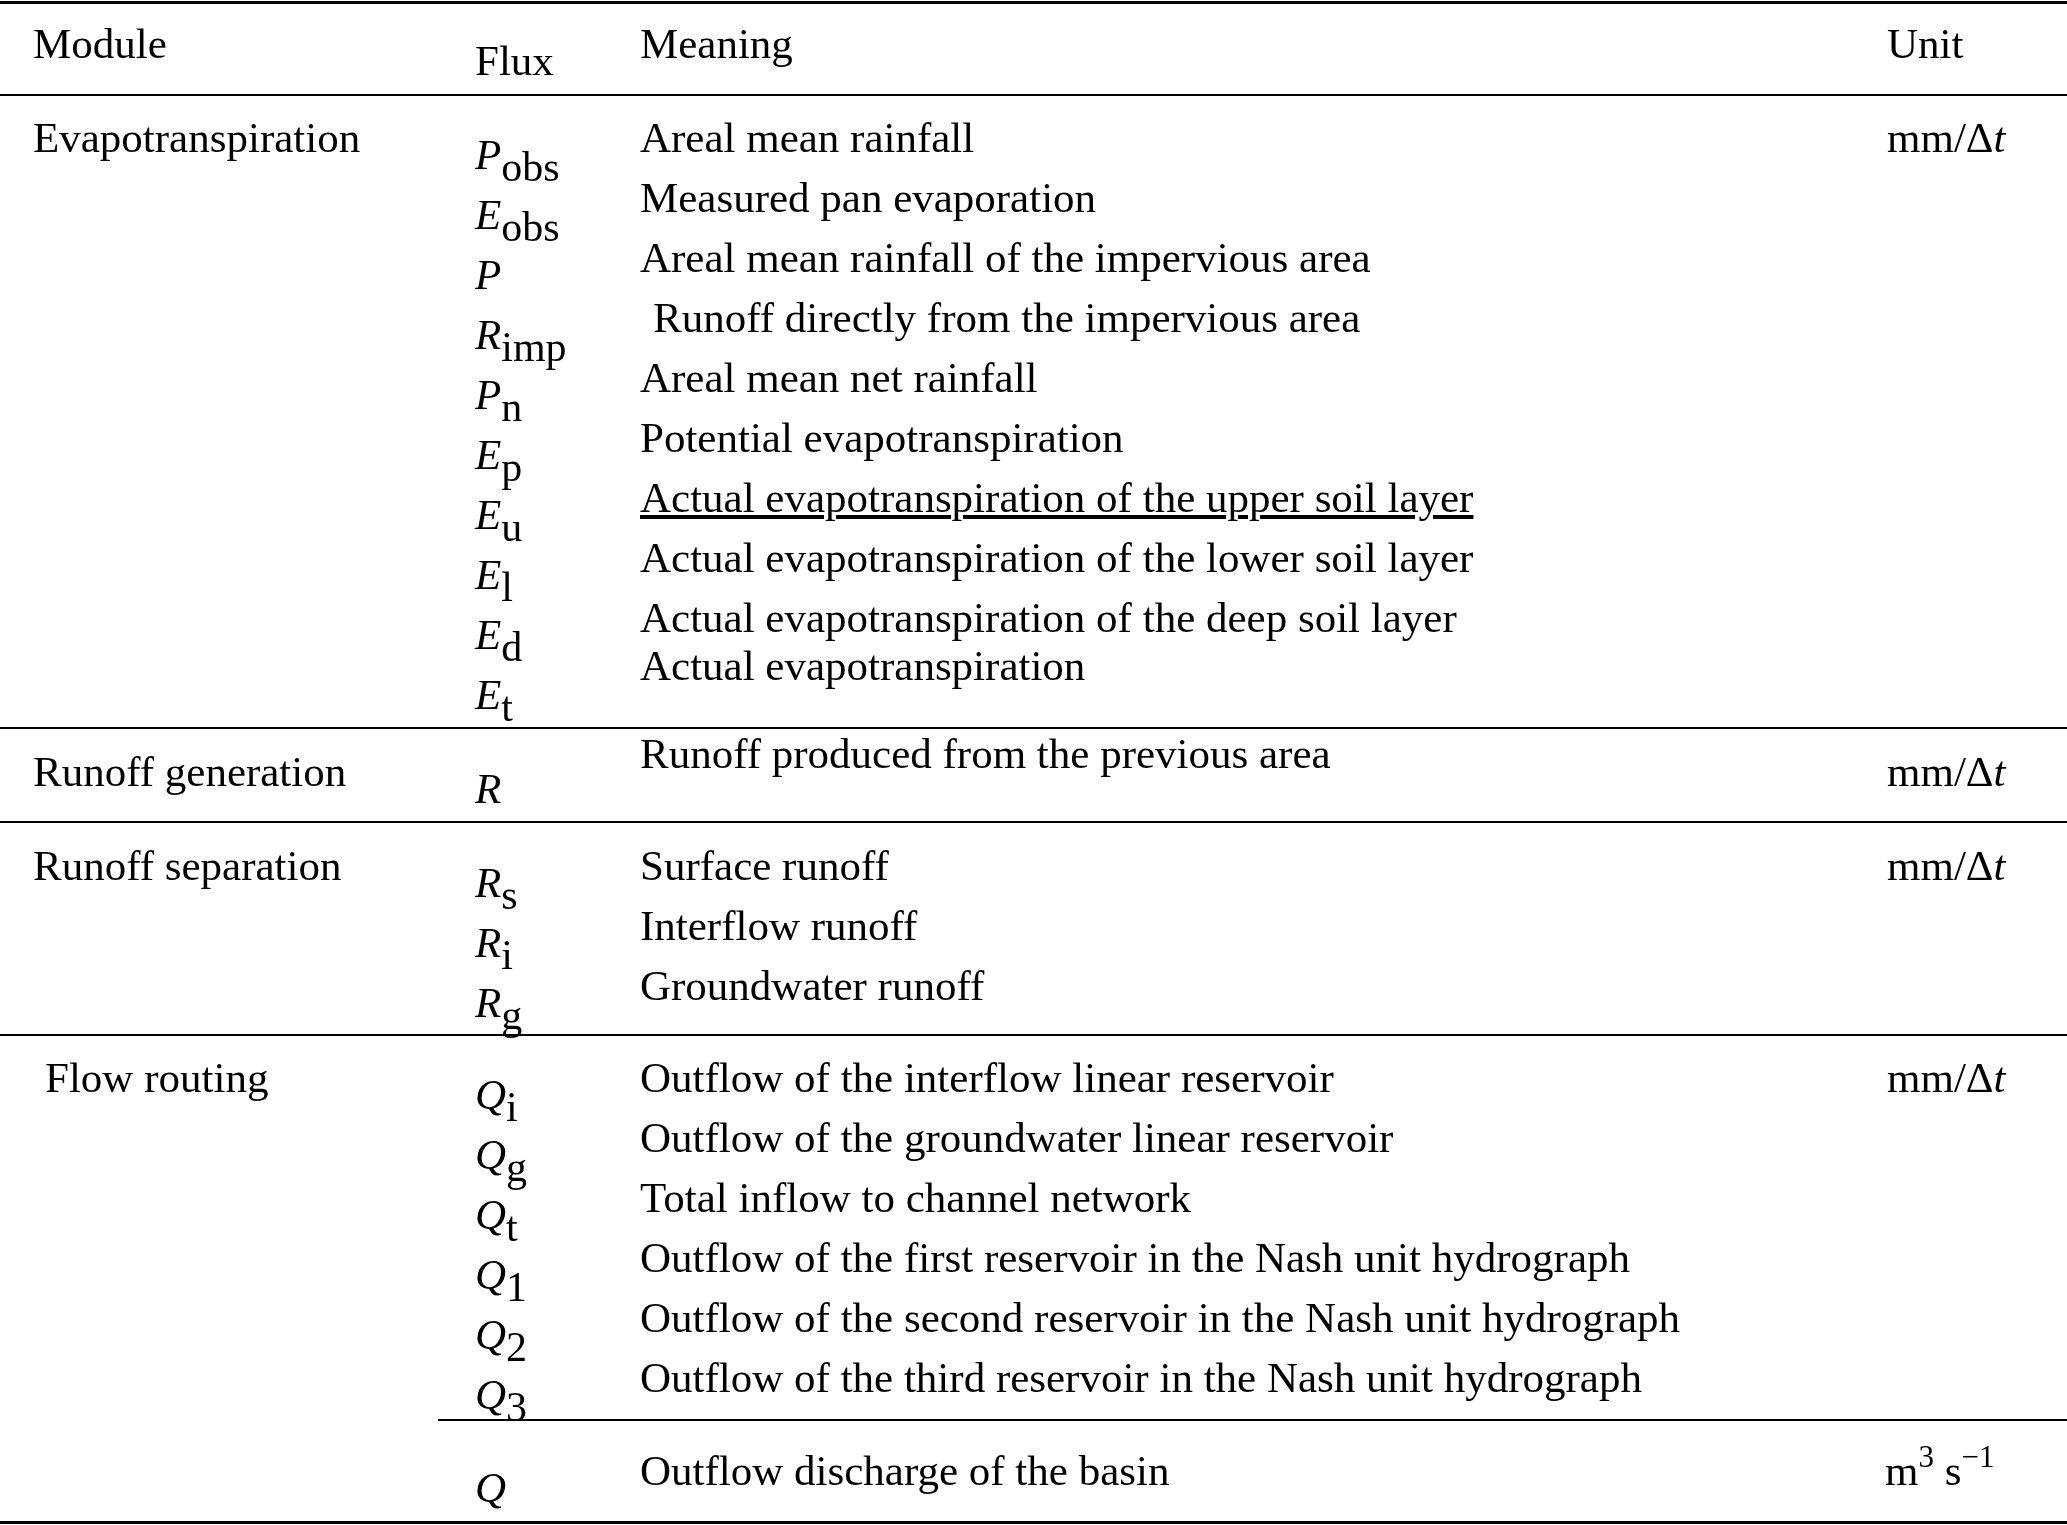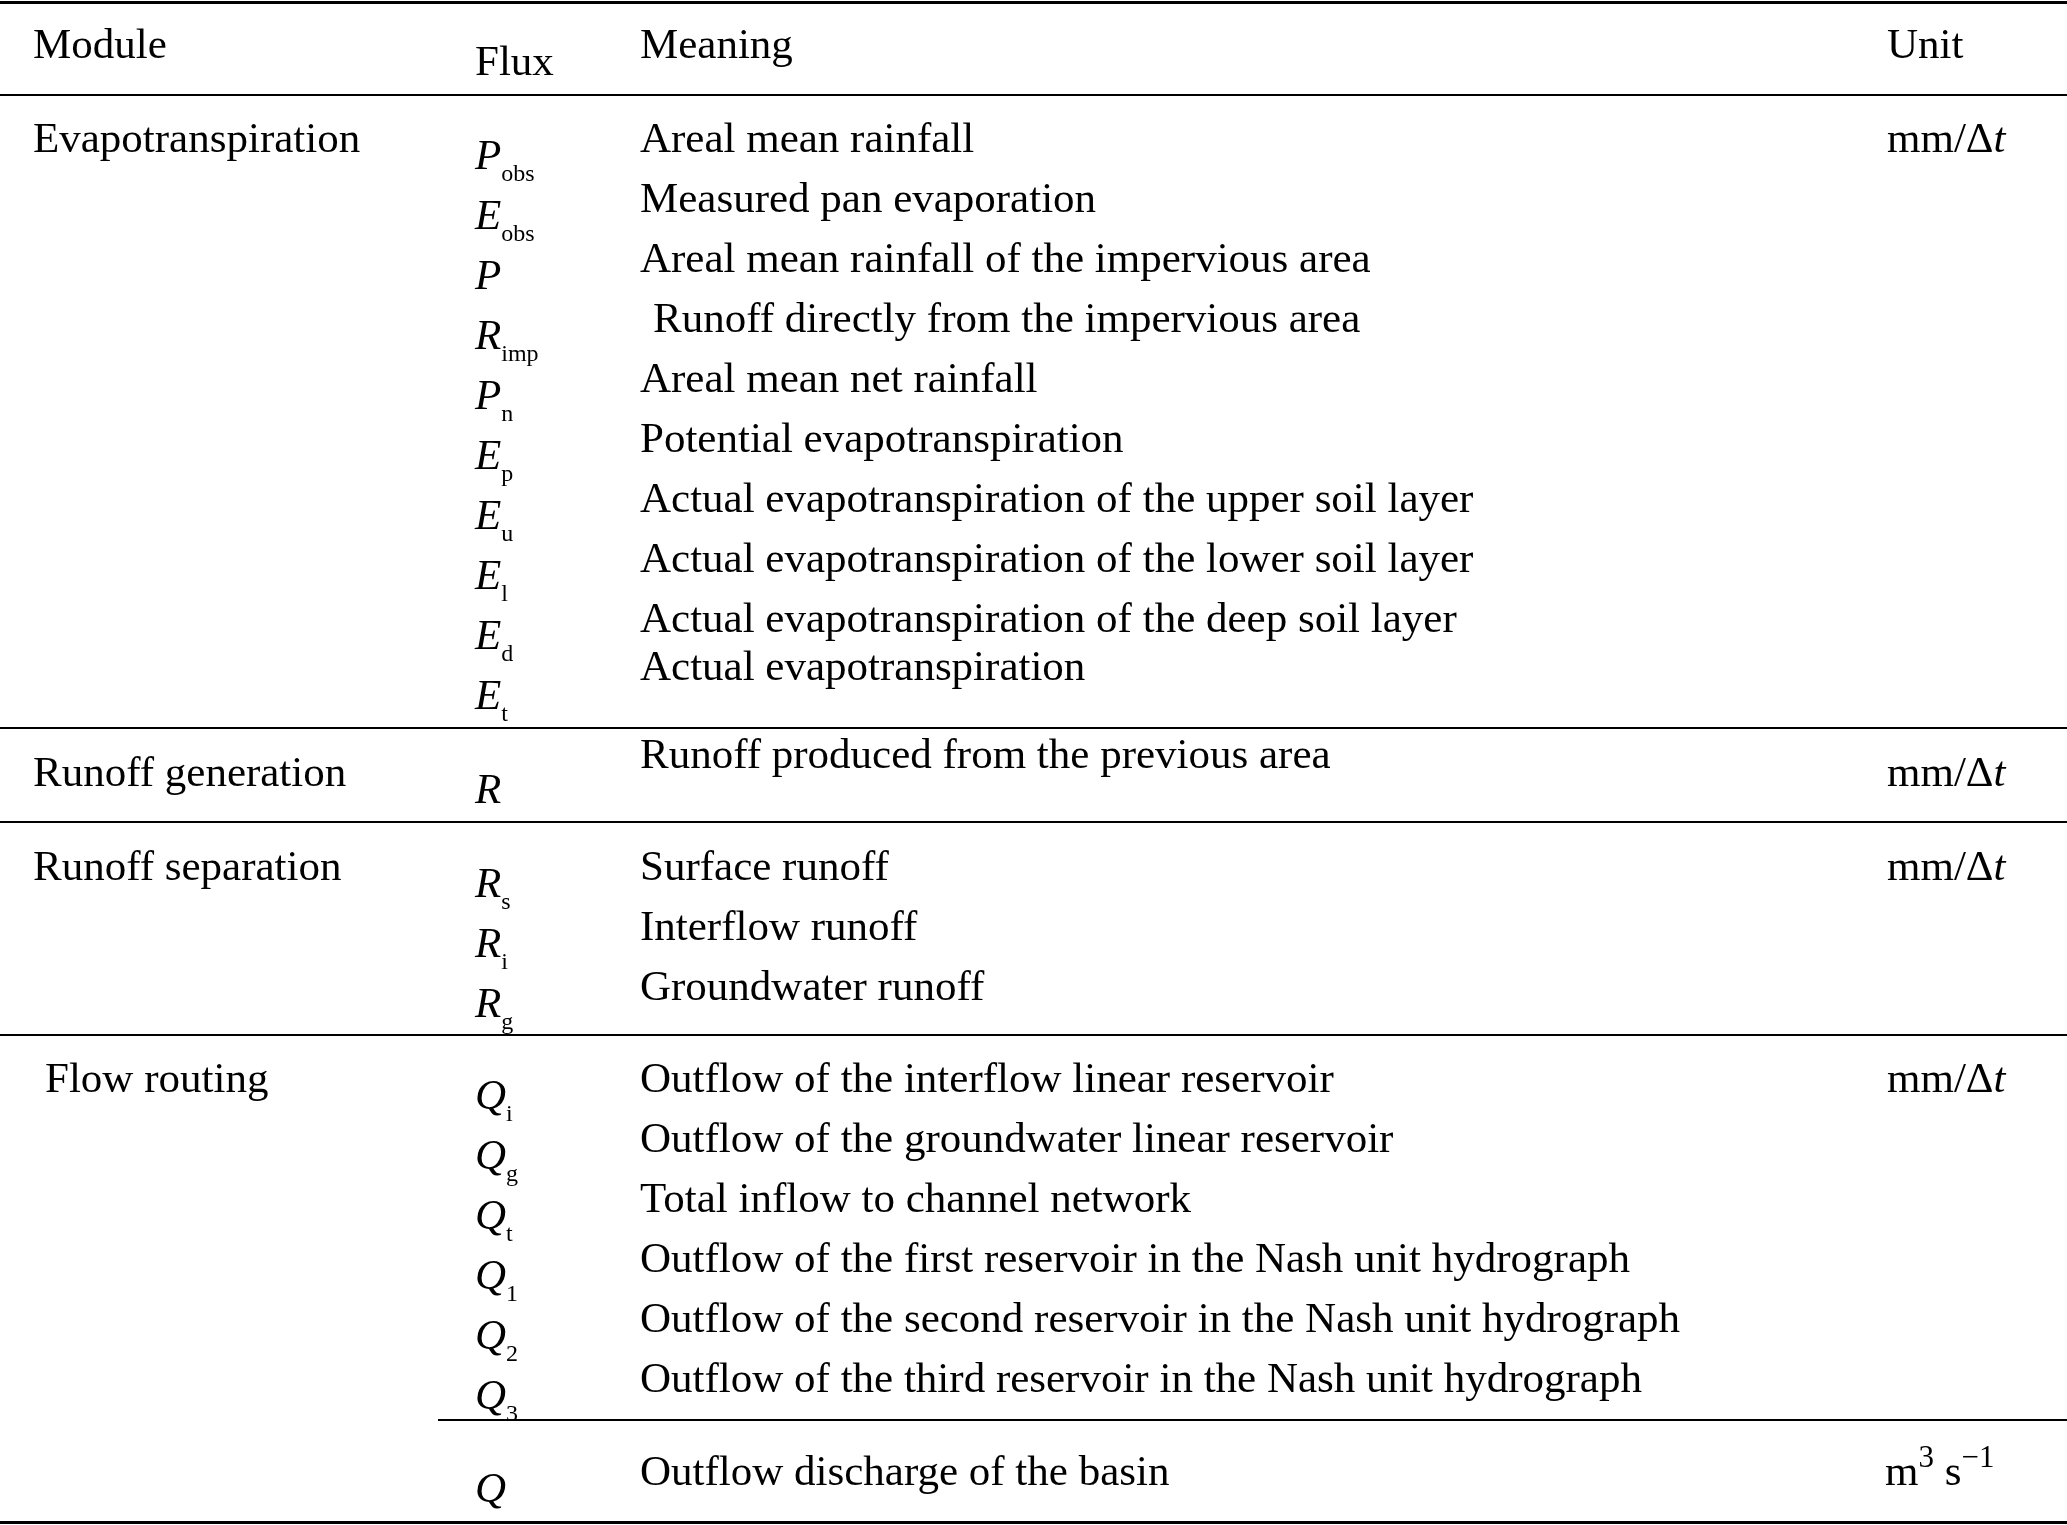--- a/index.html
+++ b/index.html
@@ -7,21 +7,21 @@
          font-family:"Liberation Serif", "DejaVu Serif", serif; color:#000; }
   .rule { position:absolute; left:0; width:2067px; background:#000; }
   .r-thick { height:3px; }
   .r-thin { height:2px; }
   .cell { position:absolute; font-size:43px; line-height:60px; white-space:nowrap; }
   .mod { left:33px; }
   .flux { left:475px;margin-top:17px; }
   .mean { left:640px; }
   .unit { left:1887px;font-family:Liberation Serif, serif; }
   .sym { font-style:italic; }
-  sub { font-style:normal; font-size:24px; vertical-align:-12px; line-height:0; }
+  sub { font-style:normal; font-size:42px; vertical-align:-12px; line-height:0; }
   sup { font-size:31px; vertical-align:18px; line-height:0; }
   .it { font-style:italic; }
 </style>
 </head>
 <body>
 
 <div id="table">
   <div class="rule r-thick" style="top:1px"></div>
 
   <div class="cell mod" style="top:14px">Module</div>
@@ -40,21 +40,21 @@
       <div class="cell mean" style="top: 168px;">Measured pan evaporation</div>
       <div class="cell flux" style="top: 228px;"><span class="sym">P</span></div>
       <div class="cell mean" style="top: 228px;">Areal mean rainfall of the impervious area</div>
       <div class="cell flux" style="top: 288px;"><span class="sym">R</span><sub>imp</sub></div>
       <div class="cell mean" style="top: 288px; margin-left: 13px;">Runoff directly from the impervious area</div>
       <div class="cell flux" style="top: 348px;"><span class="sym">P</span><sub>n</sub></div>
       <div class="cell mean" style="top: 348px;">Areal mean net rainfall</div>
       <div class="cell flux" style="top: 408px;"><span class="sym">E</span><sub>p</sub></div>
       <div class="cell mean" style="top: 408px;">Potential evapotranspiration</div>
       <div class="cell flux" style="top: 468px;"><span class="sym">E</span><sub>u</sub></div>
-      <div class="cell mean" style="top: 468px;">Actual evapotranspiration of the upper soil layer</div>
+      <div class="cell mean" style="top: 468px; text-decoration: underline;">Actual evapotranspiration of the upper soil layer</div>
       <div class="cell flux" style="top: 528px;"><span class="sym">E</span><sub>l</sub></div>
       <div class="cell mean" style="top: 528px;">Actual evapotranspiration of the lower soil layer</div>
       <div class="cell flux" style="top: 588px;"><span class="sym">E</span><sub>d</sub></div>
       <div class="cell mean" style="top: 588px;">Actual evapotranspiration of the deep soil layer</div>
       <div class="cell flux" style="top: 648px;"><span class="sym">E</span><sub>t</sub></div>
       <div class="cell mean" style="top: 636px;">Actual evapotranspiration</div>
       <div class="cell mod" style="top: 742px;">Runoff generation</div>
       <div class="cell unit" style="top: 742px;"><span>mm/Δ</span><span class="it">t</span></div>
       <div class="cell flux" style="top: 742px;"><span class="sym">R</span></div>
       <div class="cell mean" style="top: 724px;">Runoff produced from the previous area</div>

